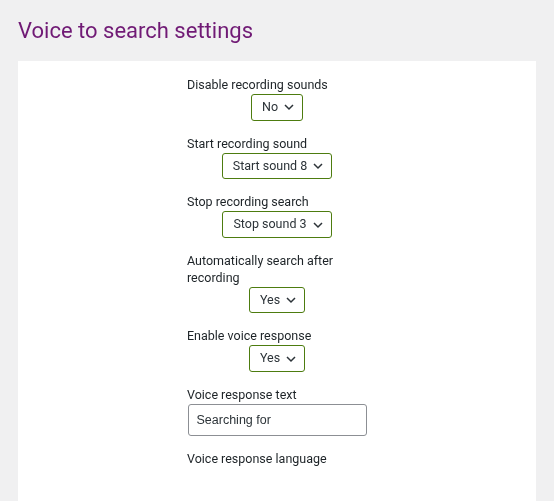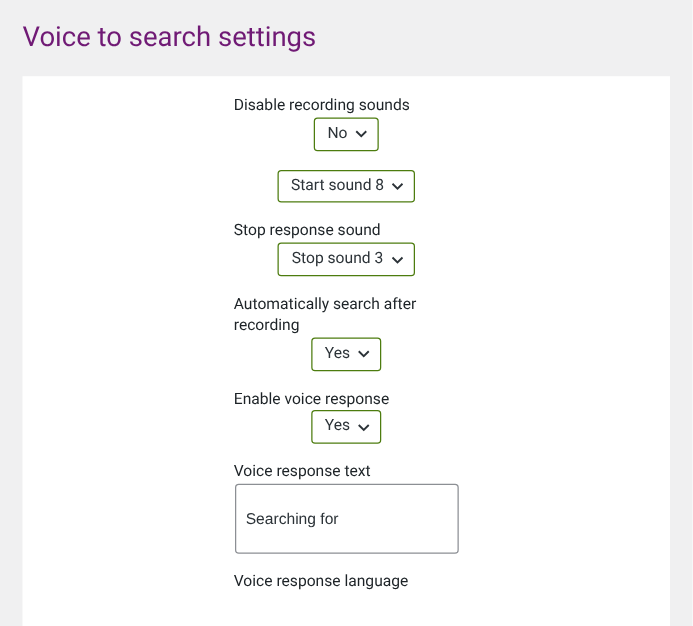--- a/index.html
+++ b/index.html
@@ -51,21 +51,21 @@
       cursor: pointer;
       line-height: 1.5;
     }
     .chev { width: 10px; height: 10px; display: inline-block; }
     .chev svg { display: block; }
     input[type="text"] {
       width: 100%;
       max-width: 260px;
       border: 1px solid #8c8f94;
       border-radius: 3px;
-      padding: 20px 8px;
+      padding: 8px 8px;
       font-size: 12.5px;
       color: #2c3338;
       background: #fff;
     }
     textarea {
       width: 100%;
       max-width: 260px;
       height: 70px;
       border: 1px solid #8c8f94;
       border-radius: 3px;
@@ -103,34 +103,35 @@
         <span class="chev">
             <svg viewBox="0 0 10 10">
               <path d="M1 3 L5 7 L9 3" fill="none" stroke="#2c3338" stroke-width="1.5"></path>
             </svg>
           </span>
       </div>
     </div>
   </div>
 
   <div class="row">
+    <div class="lbl">Start recording sound</div>
     <div class="ctrl">
       <div class="select">
         <span>Start sound 8</span>
         <span class="chev">
             <svg viewBox="0 0 10 10">
               <path d="M1 3 L5 7 L9 3" fill="none" stroke="#2c3338" stroke-width="1.5"></path>
             </svg>
           </span>
       </div>
     </div>
   </div>
 
   <div class="row">
-    <div class="lbl">Stop response sound</div>
+    <div class="lbl">Stop recording search</div>
     <div class="ctrl">
       <div class="select">
         <span>Stop sound 3</span>
         <span class="chev">
             <svg viewBox="0 0 10 10">
               <path d="M1 3 L5 7 L9 3" fill="none" stroke="#2c3338" stroke-width="1.5"></path>
             </svg>
           </span>
       </div>
     </div>

